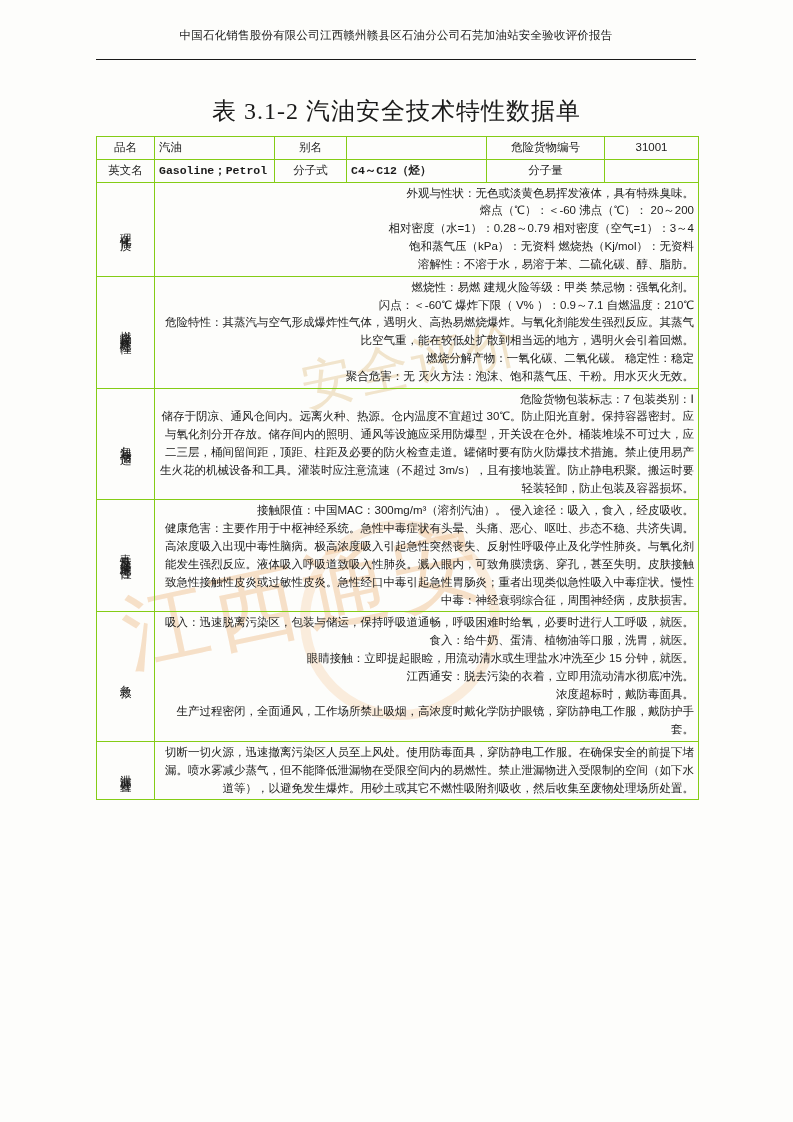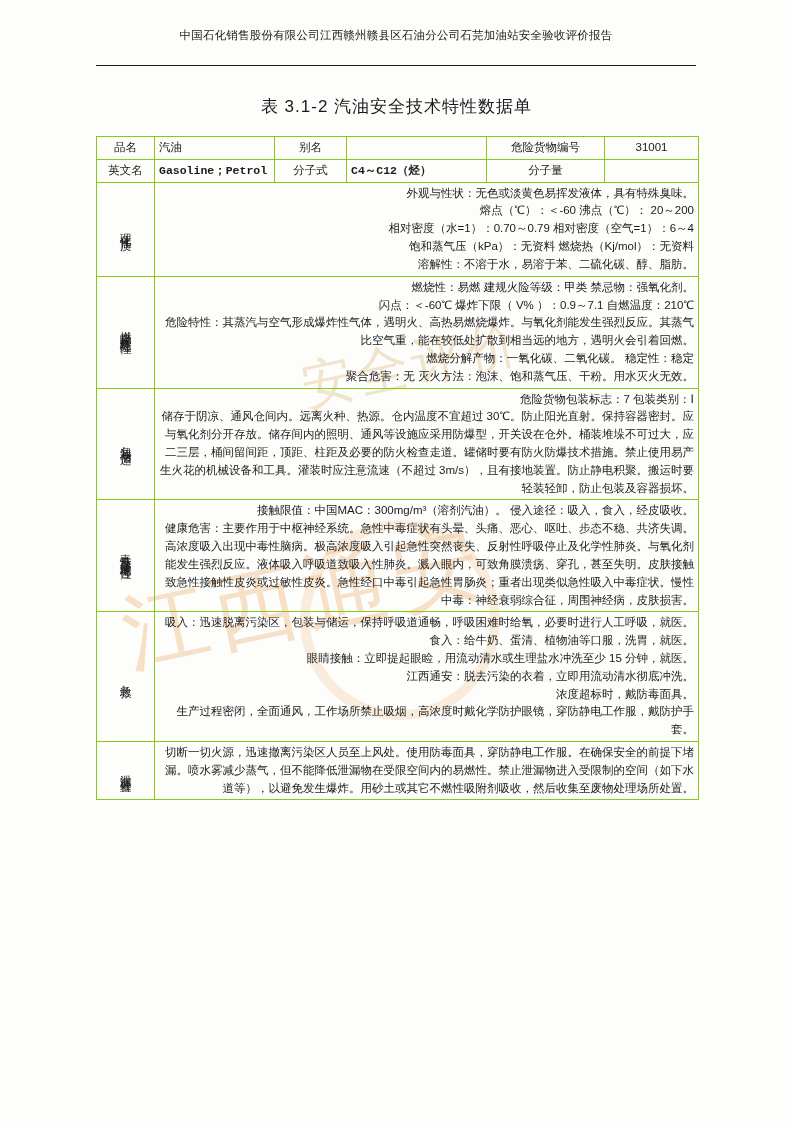--- a/index.html
+++ b/index.html
@@ -19,32 +19,33 @@
   }
   
   .doc-header {
     position: absolute;
     top: 28px;
     left: 96px;
     width: 600px;
     text-align: center;
     font-size: 11.5px;
     letter-spacing: 0.2px;
-    padding-bottom: 22px;
+    padding-bottom: 16px;
     border-bottom: 1.6px solid #1a1a1a;
   }
   
   .doc-title {
     position: absolute;
     top: 95px;
     left: 0;
     width: 793px;
     text-align: center;
-    font-size: 17px;
+    font-size: 24px;
     letter-spacing: 1px;
+    font-family: Liberation Serif, serif;
   }
   
   .table-wrap {
     position: absolute;
     top: 136px;
     left: 96px;
     width: 602px;
   }
   table.msds {
     border-collapse: collapse;
@@ -167,21 +168,21 @@
             <td class="c-center"></td>
           </tr>
 
           <tr>
             <td class="rowlabel">
               <span class="vlabel">理化性质</span>
             </td>
             <td class="body-cell" colspan="5">
               <p>外观与性状：无色或淡黄色易挥发液体，具有特殊臭味。</p>
               <p>熔点（℃）：＜-60                                         沸点（℃）：     20～200</p>
-              <p>相对密度（水=1）：0.70～0.79         相对密度（空气=1）：6～4</p>
+              <p>相对密度（水=1）：0.28～0.79         相对密度（空气=1）：3～4</p>
               <p>饱和蒸气压（kPa）：无资料         燃烧热（Kj/mol）：无资料</p>
               <p>溶解性：不溶于水，易溶于苯、二硫化碳、醇、脂肪。</p>
             </td>
           </tr>
 
           <tr>
             <td class="rowlabel">
               <span class="vlabel">燃烧爆炸危险性</span>
             </td>
             <td class="body-cell" colspan="5">

